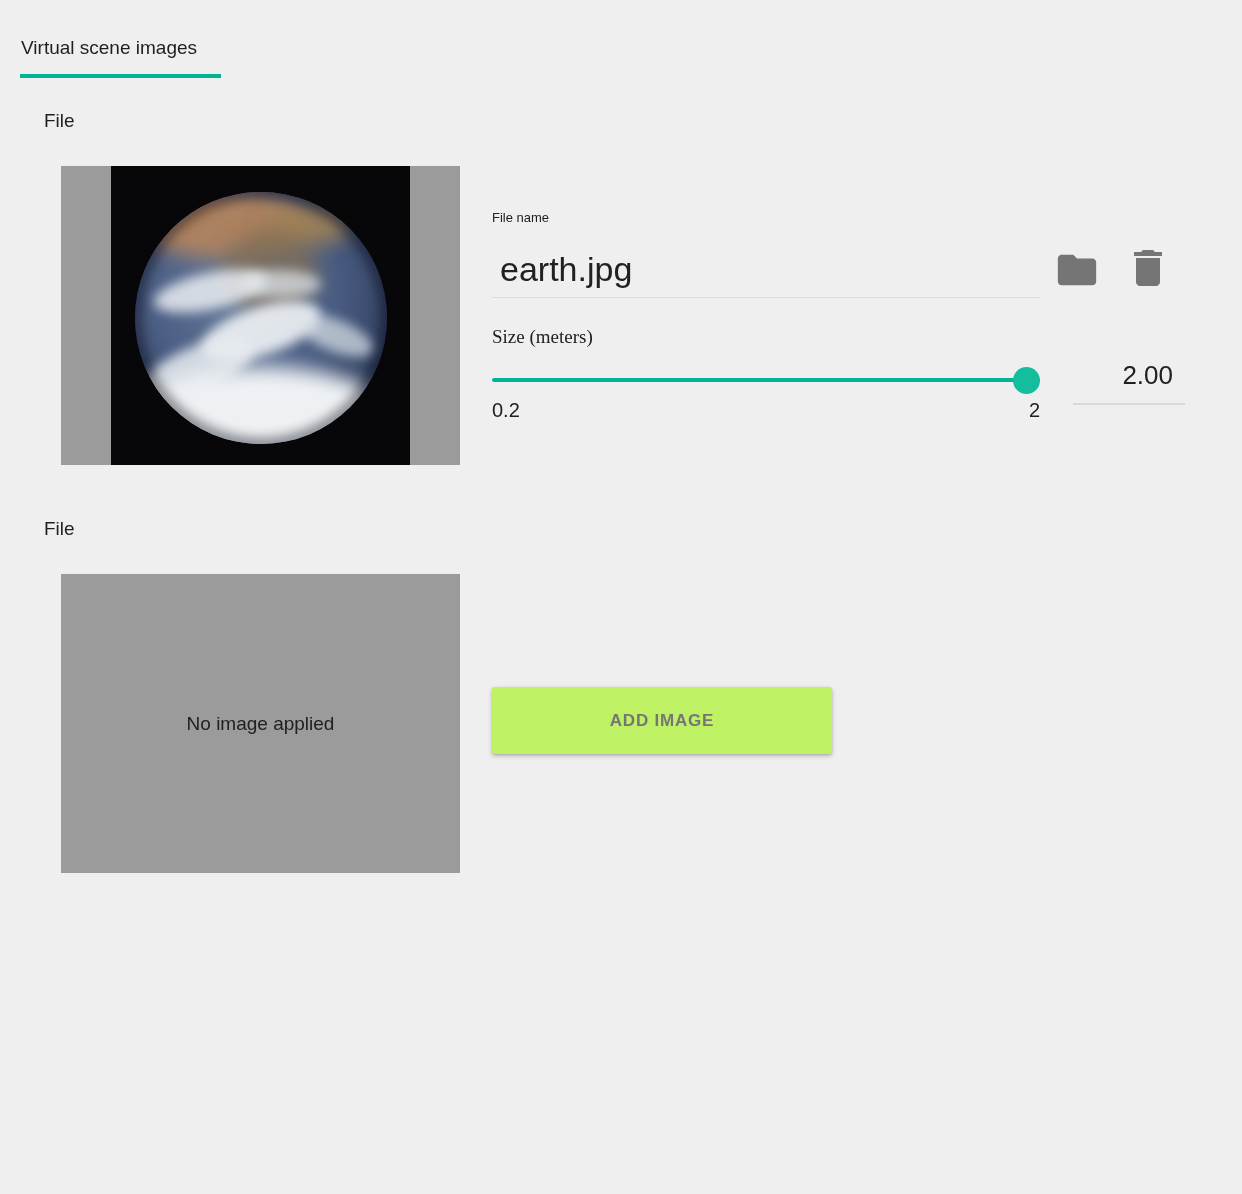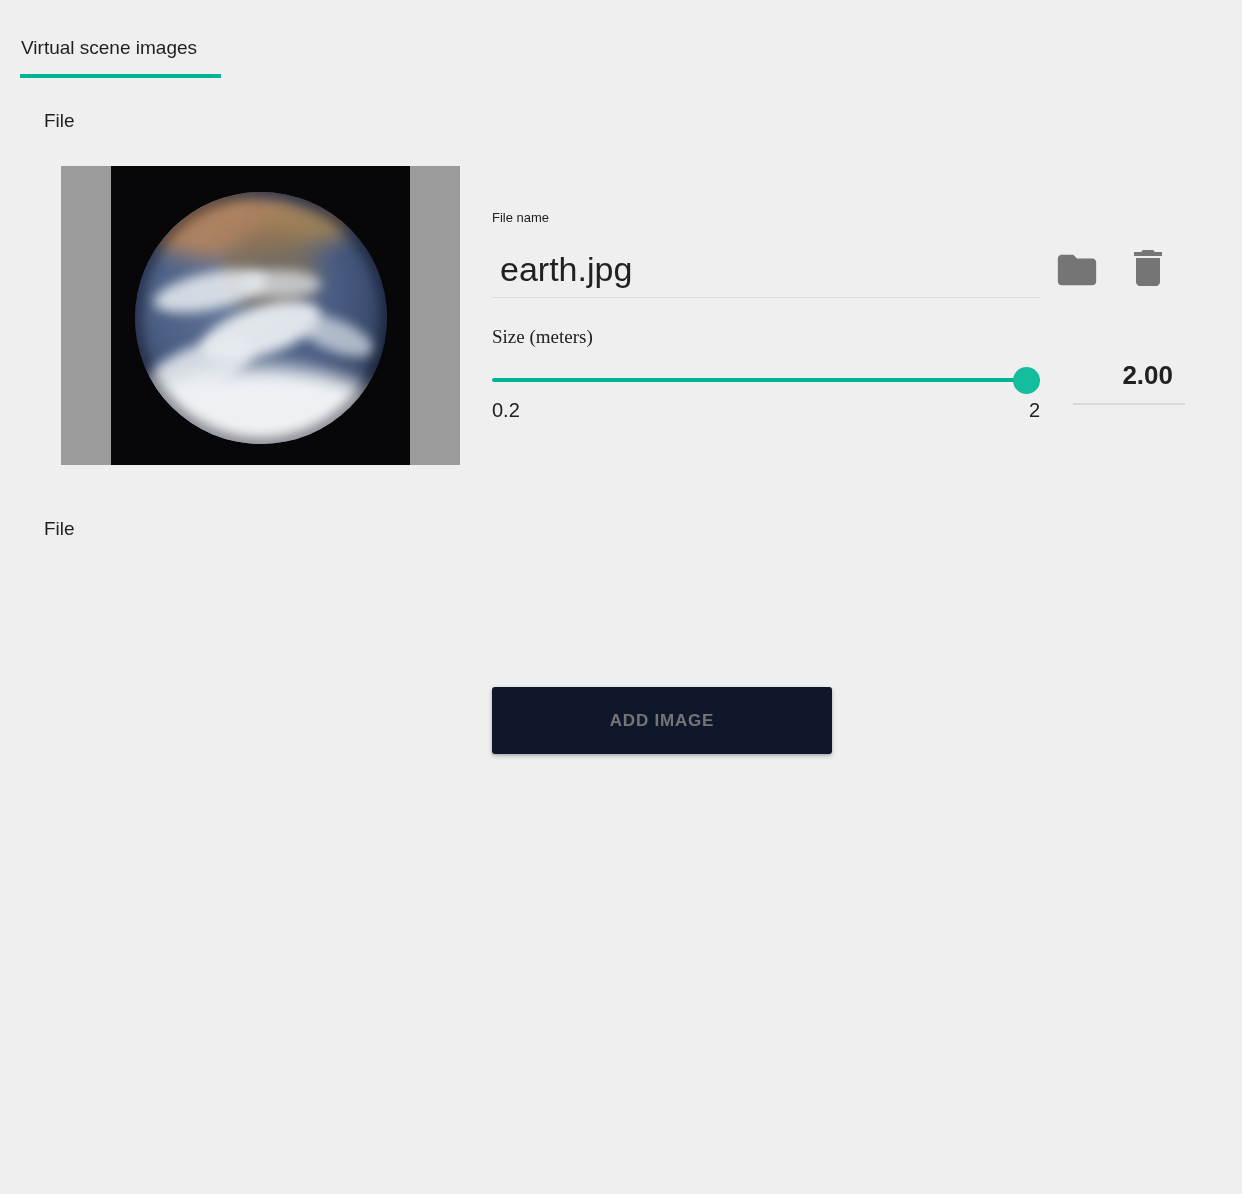--- a/index.html
+++ b/index.html
@@ -95,32 +95,31 @@
   }
   .slider-min { left: 492px; top: 399px; font-size: 20px; }
   .slider-max { left: 1010px; top: 399px; width: 30px; text-align: right; font-size: 20px; }
 
   .size-value {
     left: 1073px; top: 360px;
     width: 100px;
     text-align: right;
     font-size: 26px;
     color: #212121;
-    font-weight: bold;
   }
   .size-value-underline {
     left: 1073px; top: 403px;
     width: 112px; height: 2px;
     background: #d9d9d9;
   }
 
   .add-image-button {
     left: 492px; top: 687px;
     width: 340px; height: 67px;
-    background: #0f172a;
+    background: #bef264;
     border: none;
     border-radius: 3px;
     box-shadow: 0 2px 5px rgba(0,0,0,0.22), 0 1px 2px rgba(0,0,0,0.12);
     cursor: pointer;
     display: flex;
     align-items: center;
     justify-content: center;
   }
   .add-image-button span {
     font-size: 17px;
@@ -195,18 +194,21 @@
   <div class="abs slider-track"></div>
   <div class="abs slider-thumb"></div>
   <div class="abs slider-min">0.2</div>
   <div class="abs slider-max">2</div>
 
   <div class="abs size-value">2.00</div>
   <div class="abs size-value-underline"></div>
 
   <div class="abs section-label table-label">File</div>
 
+  <div class="abs preview-box table-preview">
+    <span class="no-image-text">No image applied</span>
+  </div>
 
   <button class="abs add-image-button">
     <span>ADD IMAGE</span>
   </button>
 
 </div>
 
 </body></html>

